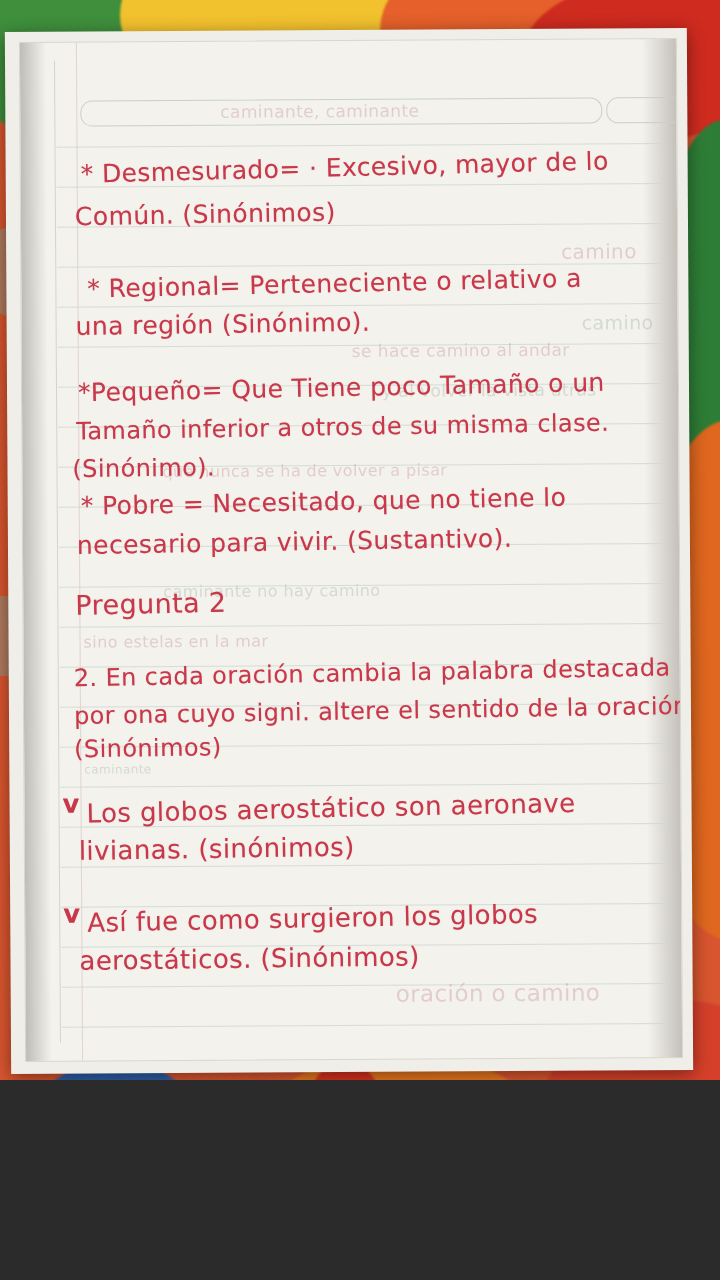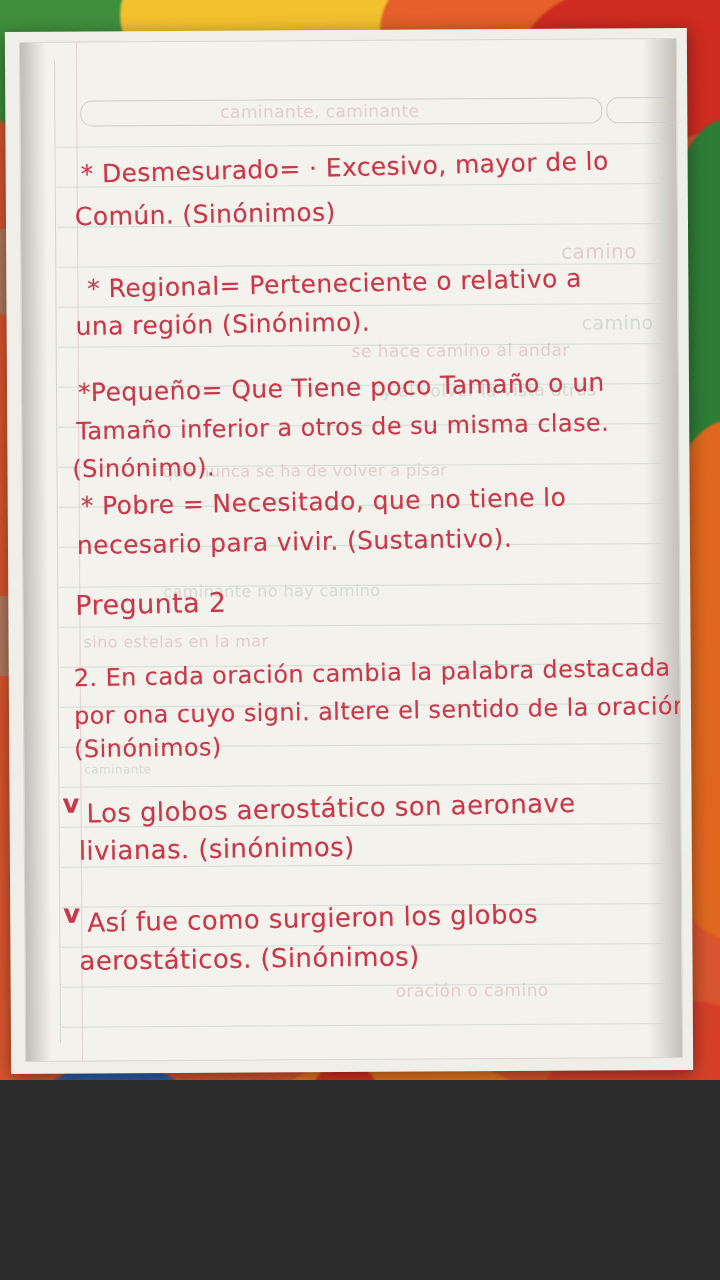--- a/index.html
+++ b/index.html
@@ -208,21 +208,21 @@
       <div class="hw ghost" style="left:200px;top:60px;font-size:17px;">caminante, caminante</div>
 
       <div class="hw ghost" style="left:540px;top:200px;font-size:20px;">camino</div>
       <div class="hw ghost-g" style="left:560px;top:272px;font-size:19px;">camino</div>
       <div class="hw ghost" style="left:330px;top:300px;font-size:17px;">se hace camino al andar</div>
       <div class="hw ghost-g" style="left:360px;top:340px;font-size:17px;">y al volver la vista atras</div>
       <div class="hw ghost" style="left:140px;top:420px;font-size:16px;">que nunca se ha de volver a pisar</div>
       <div class="hw ghost-g" style="left:140px;top:540px;font-size:16px;">caminante no hay camino</div>
       <div class="hw ghost" style="left:60px;top:590px;font-size:16px;">sino estelas en la mar</div>
       <div class="hw ghost-g" style="left:60px;top:720px;font-size:12px;">caminante</div>
-      <div class="hw ghost" style="left:370px;top:940px;font-size:17px;text-align:center;">oración o camino</div>
+      <div class="hw ghost" style="left:370px;top:940px;font-size:23px;text-align:center;">oración o camino</div>
 
       <div class="hw red" style="left:60px;top:112px;font-size:25px;transform:rotate(-1.1deg);">* Desmesurado= · Excesivo, mayor de lo</div>
       <div class="hw red" style="left:54px;top:158px;font-size:25px;transform:rotate(-0.7deg);">Común. (Sinónimos)</div>
 
       <div class="hw red" style="left:66px;top:228px;font-size:25px;transform:rotate(-0.9deg);">* Regional= Perteneciente o relativo a</div>
       <div class="hw red" style="left:54px;top:268px;font-size:25px;transform:rotate(-0.5deg);">una región (Sinónimo).</div>
 
       <div class="hw red" style="left:56px;top:332px;font-size:25px;transform:rotate(-0.8deg);">*Pequeño= Que Tiene poco Tamaño o un</div>
       <div class="hw red" style="left:54px;top:372px;font-size:24px;transform:rotate(-0.6deg);">Tamaño inferior a otros de su misma clase.</div>
       <div class="hw red" style="left:50px;top:412px;font-size:24px;transform:rotate(-0.4deg);">(Sinónimo).</div>

